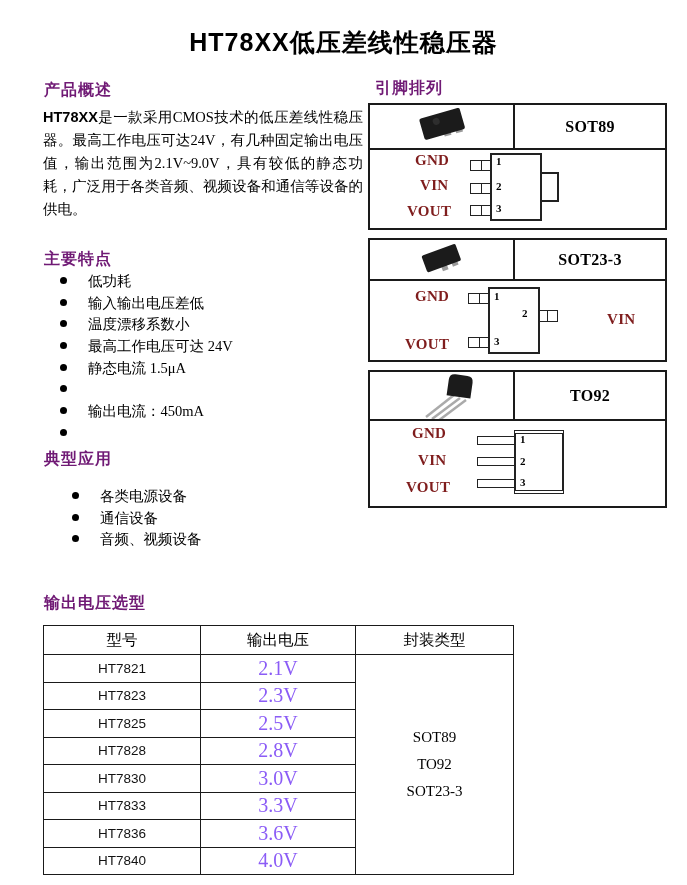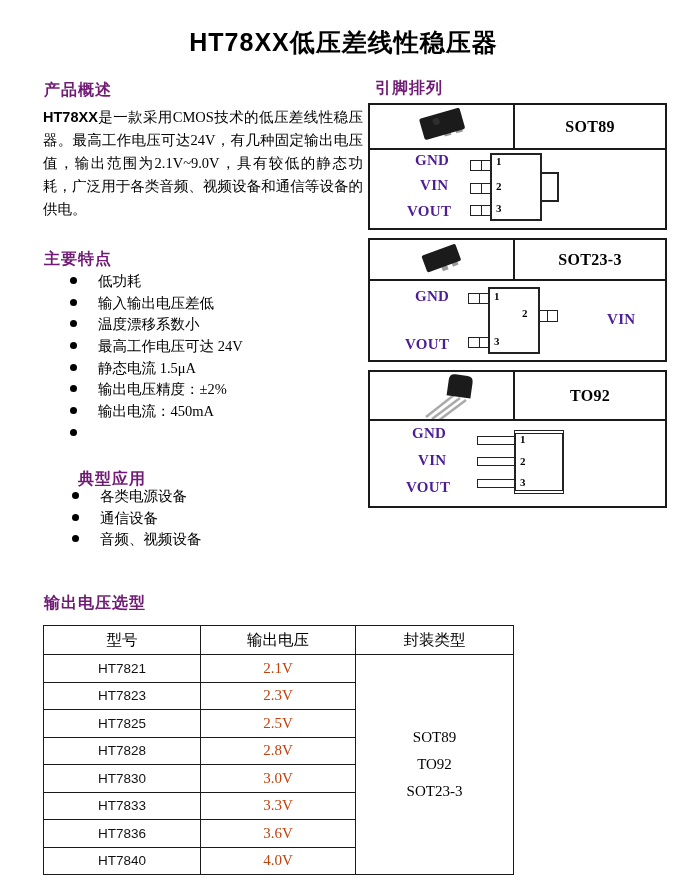--- a/index.html
+++ b/index.html
@@ -41,21 +41,21 @@
     display:flex;align-items:center;justify-content:center;
   }
   .pkg-label{
     flex:1;display:flex;align-items:center;justify-content:center;
     font-family:"Liberation Serif",serif;font-weight:bold;font-size:16px;color:#000;
     letter-spacing:0.3px;
   }
   .pkg-pins{position:relative;}
   .pin-label{
     position:absolute;font-family:"Liberation Serif",serif;font-weight:700;
-    font-size:15px;color:#4c1d95;letter-spacing:0.3px;white-space:nowrap;
+    font-size:15px;color:#7f1d1d;letter-spacing:0.3px;white-space:nowrap;
   }
   .pin-num{
     position:absolute;font-family:"Liberation Serif",serif;font-weight:700;
     font-size:11px;color:#000;
   }
   .body-rect{position:absolute;border:2px solid #222;background:#fff;}
   .tab-rect{position:absolute;border:2px solid #222;background:#fff;}
   .pin2{position:absolute;border:1.5px solid #222;background:#fff;}
   .pin2::after{
     content:"";position:absolute;left:50%;top:0;bottom:0;border-left:1.5px solid #222;
@@ -74,39 +74,39 @@
   }
   .sel-table th{
     height:28px;font-family:"Liberation Serif",serif;font-weight:normal;
     font-size:15.5px;color:#000;
   }
   .sel-table td{height:26.5px;}
   .cell-model{
     font-family:"Liberation Sans",sans-serif;font-weight:400;font-size:13.5px;color:#111;
   }
   .cell-volt{
-    font-family:"Liberation Serif",serif;font-size:15px;color:#c2410c;
+    font-family:"Liberation Serif",serif;font-size:20px;color:#8b5cf6;
   }
   .cell-pkg{
     font-family:"Liberation Serif",serif;font-size:15px;color:#000;
   }
   .cell-pkg div{line-height:27px;}
 </style>
 </head>
 <body>
 
 <div class="page">
 
   <div class="doc-title">HT78XX低压差线性稳压器</div>
 
   <div class="h2" style="left:44px;top:80px;">产品概述</div>
   <div class="overview-body"><span class="lead">HT78XX</span><span>是一款采用CMOS技术的低压差线性稳压器。最高工作电压可达24V，有几种固定输出电压值，输出范围为2.1V~9.0V，具有较低的静态功耗，广泛用于各类音频、视频设备和通信等设备的供电。</span></div>
 
   <div class="h2" style="left:44px;top:249px;">主要特点</div>
-  <div class="blist" style="left:70px;top:271px;">
+  <div class="blist" style="left:60px;top:271px;">
     <div class="bitem">
         <span class="bdot"></span>
         <span class="btext">低功耗</span>
       </div>
     <div class="bitem">
         <span class="bdot"></span>
         <span class="btext">输入输出电压差低</span>
       </div>
     <div class="bitem">
         <span class="bdot"></span>
@@ -115,33 +115,32 @@
     <div class="bitem">
         <span class="bdot"></span>
         <span class="btext">最高工作电压可达 24V</span>
       </div>
     <div class="bitem">
         <span class="bdot"></span>
         <span class="btext">静态电流 1.5μA</span>
       </div>
     <div class="bitem">
         <span class="bdot"></span>
-        <span class="btext">输出电压精度：±2%</span>
       </div>
     <div class="bitem">
         <span class="bdot"></span>
         <span class="btext">输出电流：450mA</span>
       </div>
     <div class="bitem">
         <span class="bdot"></span>
         <span class="btext"></span>
       </div>
   </div>
 
-  <div class="h2" style="left:44px;top:469px;margin-left:34px;">典型应用</div>
+  <div class="h2" style="left:44px;top:449px;">典型应用</div>
   <div class="blist" style="left:72px;top:486px;">
     <div class="bitem">
         <span class="bdot"></span>
         <span class="btext">各类电源设备</span>
       </div>
     <div class="bitem">
         <span class="bdot"></span>
         <span class="btext">通信设备</span>
       </div>
     <div class="bitem">

